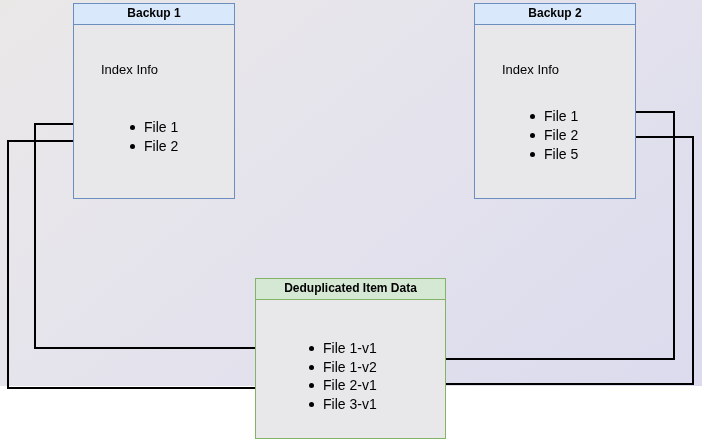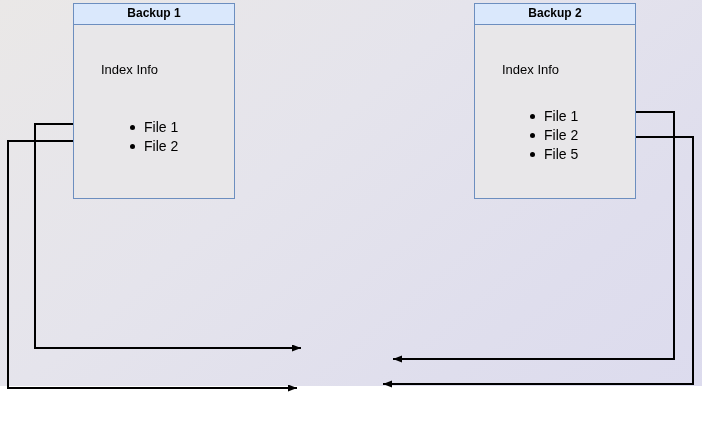--- a/index.html
+++ b/index.html
@@ -122,14 +122,23 @@
   <section id="backup2-box" class="box blue">
     <div class="box-header">Backup 2</div>
     <div class="index-label">Index Info</div>
     <ul id="backup2-list" class="filelist">
         <li>File 1</li>
         <li>File 2</li>
         <li>File 5</li>
       </ul>
   </section>
 
+  <section id="dedup-box" class="box green">
+    <div class="box-header">Deduplicated Item Data</div>
+    <ul id="dedup-list" class="filelist">
+        <li>File 1-v1</li>
+        <li>File 1-v2</li>
+        <li>File 2-v1</li>
+        <li>File 3-v1</li>
+      </ul>
+  </section>
 
 </div>
 
 </body></html>

